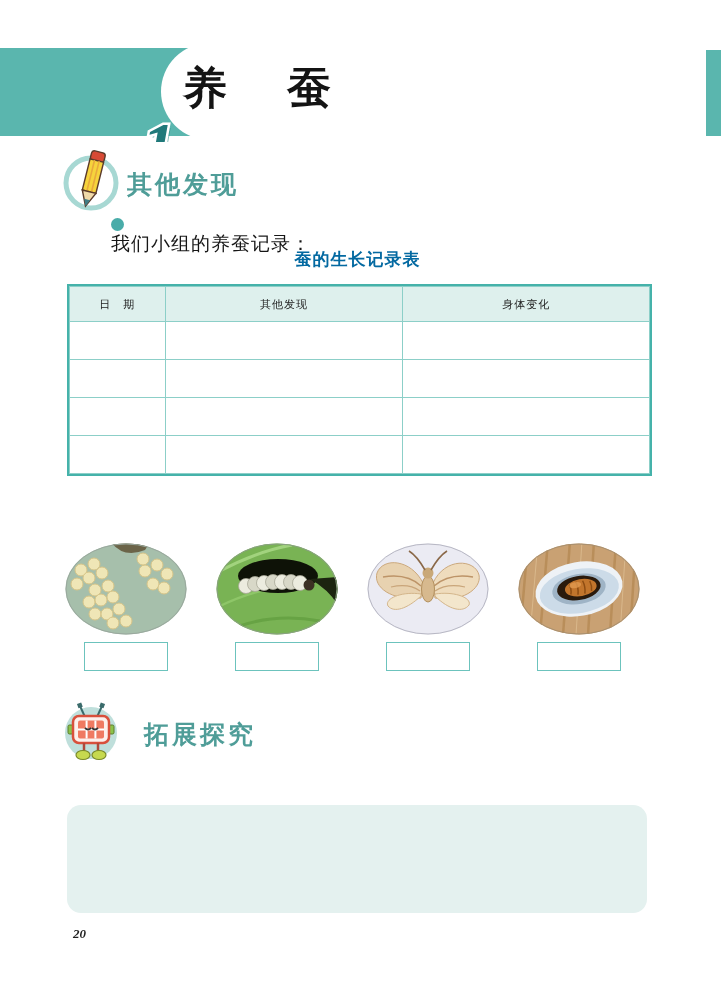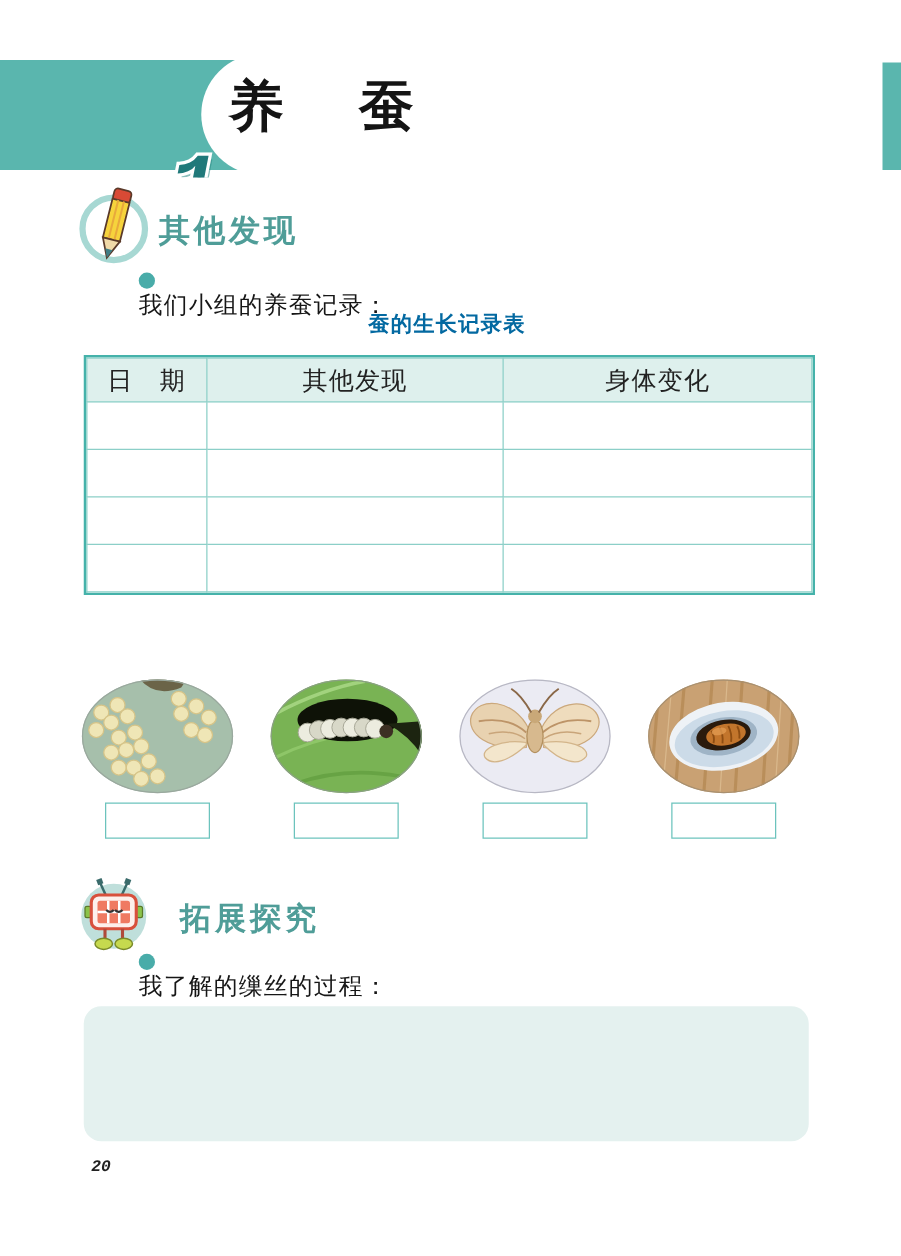--- a/index.html
+++ b/index.html
@@ -1,18 +1,18 @@
 <!DOCTYPE html>
 <html style="--teal_banner: #5ab6ae; --teal_dark: #20797a; --teal_title: #4f9d98; --teal_border: #45b2aa; --teal_border_light: #8ccfc8; --teal_header_bg: #def0ed; --teal_answer_bg: #e4f1ef; --bullet_teal: #49aca9; --box_border: #6cc3bd;"><head>
 <meta charset="utf-8">
 <style>
   html,body { margin:0; padding:0; background:#ffffff; }
   .page {
     position:relative; width:721px; height:1005px; background:#fff;
-    font-family:Liberation Mono, monospace; overflow:hidden;
+    font-family:Liberation Serif, serif; overflow:hidden;
   }
 
   
   .banner { position:absolute; left:0; top:48px; width:210px; height:88px;
             background:var(--teal_banner,#5ab6ae); }
   .banner-notch { position:absolute; left:161px; top:43px; width:97px; height:97px;
             background:#fff; border-radius:50%; }
   .lesson-num-svg { position:absolute; left:60px; top:50px; }
   .page-title { position:absolute; left:183px; top:66px; font-size:44px; line-height:1.05;
             font-weight:bold; color:#141414; letter-spacing:8px; white-space:pre; }
@@ -39,21 +39,21 @@
 
   
   .table-caption { position:absolute; left:67px; top:248px; width:581px;
             text-align:center; font-size:17px; font-weight:bold; color:#0369a1; letter-spacing:1px; }
   .table-frame { position:absolute; left:67px; top:284px; width:581px;
             border:2.5px solid var(--teal_border,#45b2aa); background:#fff; }
   .record-table { width:100%; border-collapse:collapse; table-layout:fixed; }
   .record-table th, .record-table td {
             border:1.3px solid var(--teal_border_light,#8ccfc8); }
   .record-table th { background:var(--teal_header_bg,#def0ed); height:32px;
-            font-weight:normal; font-size:20px; color:#222; letter-spacing:1px; }
+            font-weight:normal; font-size:11px; color:#222; letter-spacing:1px; }
   .record-table td { height:35px; background:#fff; }
   .col-date { width:16.5%; } .col-body { width:41%; } .col-other { width:42.5%; }
 
   
   .stages { position:absolute; left:65px; top:543px; width:576px; height:132px; }
   .stage { position:absolute; top:0; width:122px; }
   .stage-1 { left:0; } .stage-2 { left:151px; } .stage-3 { left:302px; } .stage-4 { left:453px; }
   .stage svg { display:block; }
   .stage-answer { width:82px; height:27px; border:1.5px solid var(--box_border,#6cc3bd);
             background:#fff; margin:7px auto 0; }
@@ -298,22 +298,18 @@
     </g>
     <path d="M24,30 Q27,33 30,30" stroke="#333" stroke-width="1.8" fill="none"></path>
     <path d="M31,30 Q34,33 37,30" stroke="#333" stroke-width="1.8" fill="none"></path>
     <line x1="23" y1="45" x2="23" y2="54" stroke="#b0493a" stroke-width="2.5"></line>
     <line x1="37" y1="45" x2="37" y2="54" stroke="#b0493a" stroke-width="2.5"></line>
     <ellipse cx="22" cy="57" rx="7" ry="4.5" fill="#c6d94e" stroke="#7a8a2a" stroke-width="1.2"></ellipse>
     <ellipse cx="38" cy="57" rx="7" ry="4.5" fill="#c6d94e" stroke="#7a8a2a" stroke-width="1.2"></ellipse>
   </svg>
   <div class="section-title st-explore">拓展探究</div>
 
-  <div class="bullet-line bl-3">
-    <span class="bullet-dot"></span>
-    <span>我了解的缫丝的过程：</span>
-  </div>
 
   <div class="answer-area"></div>
 
   <div class="page-number">20</div>
 
 </div>
 
 </body></html>

